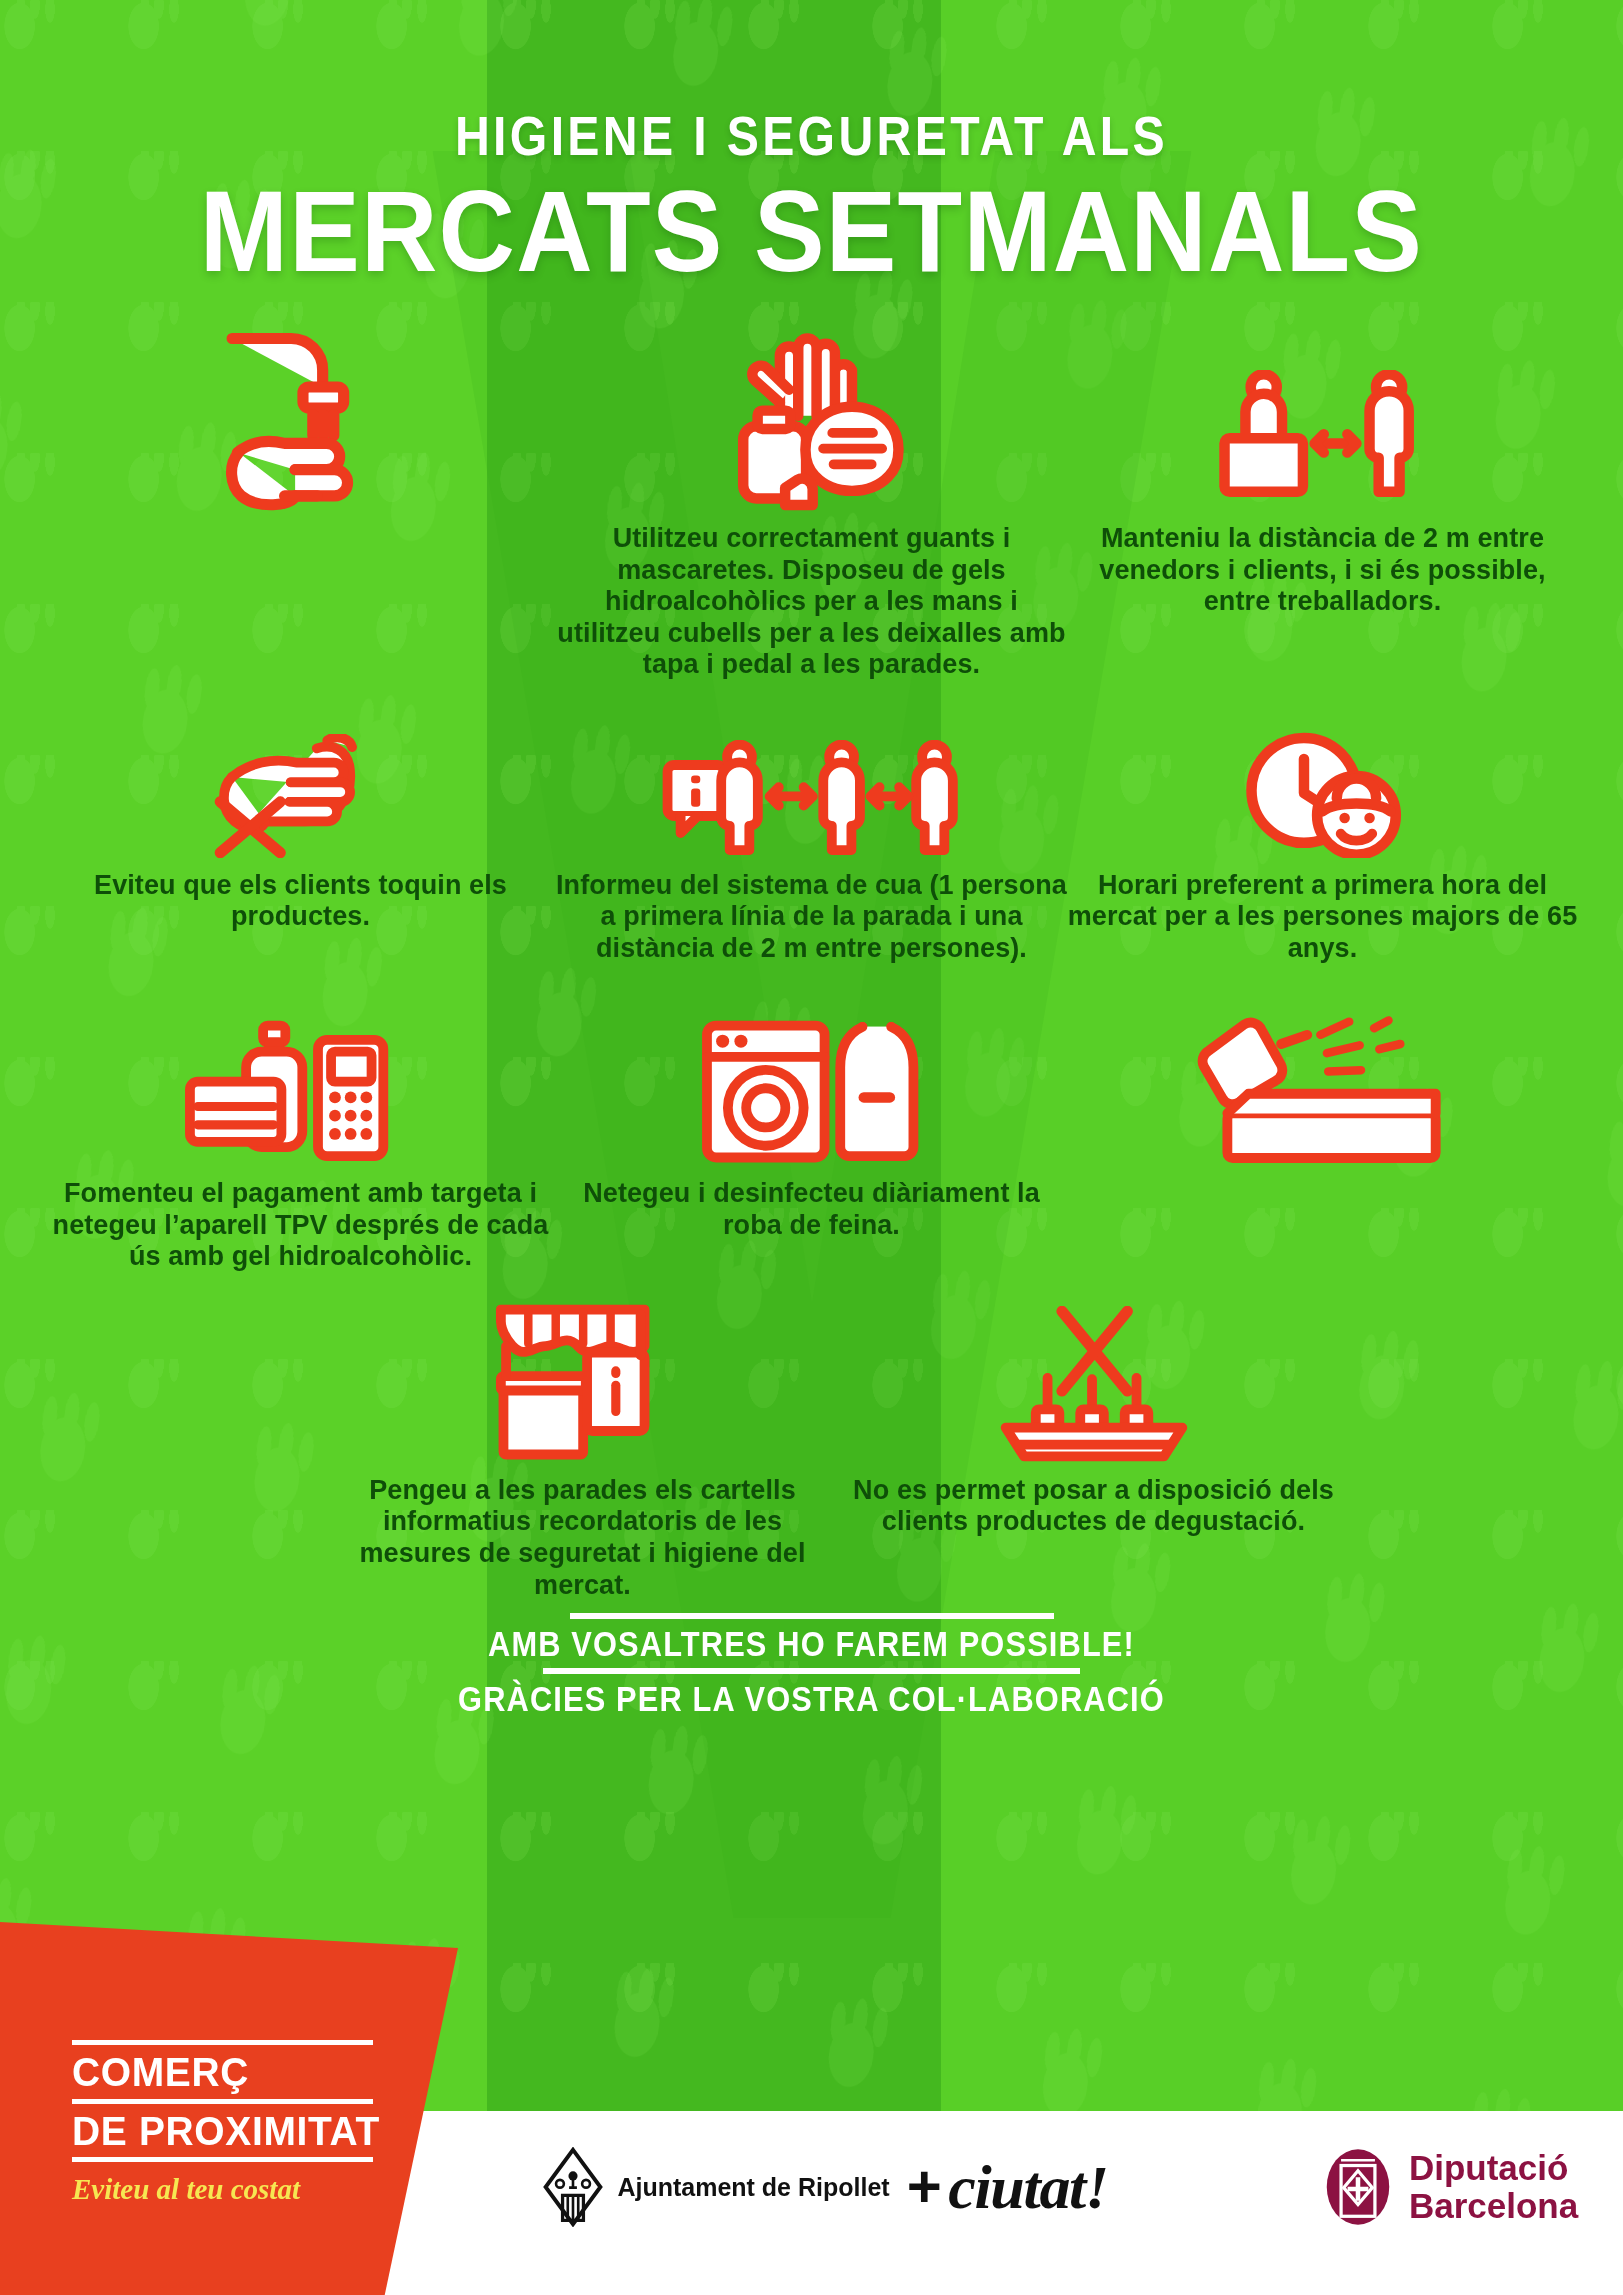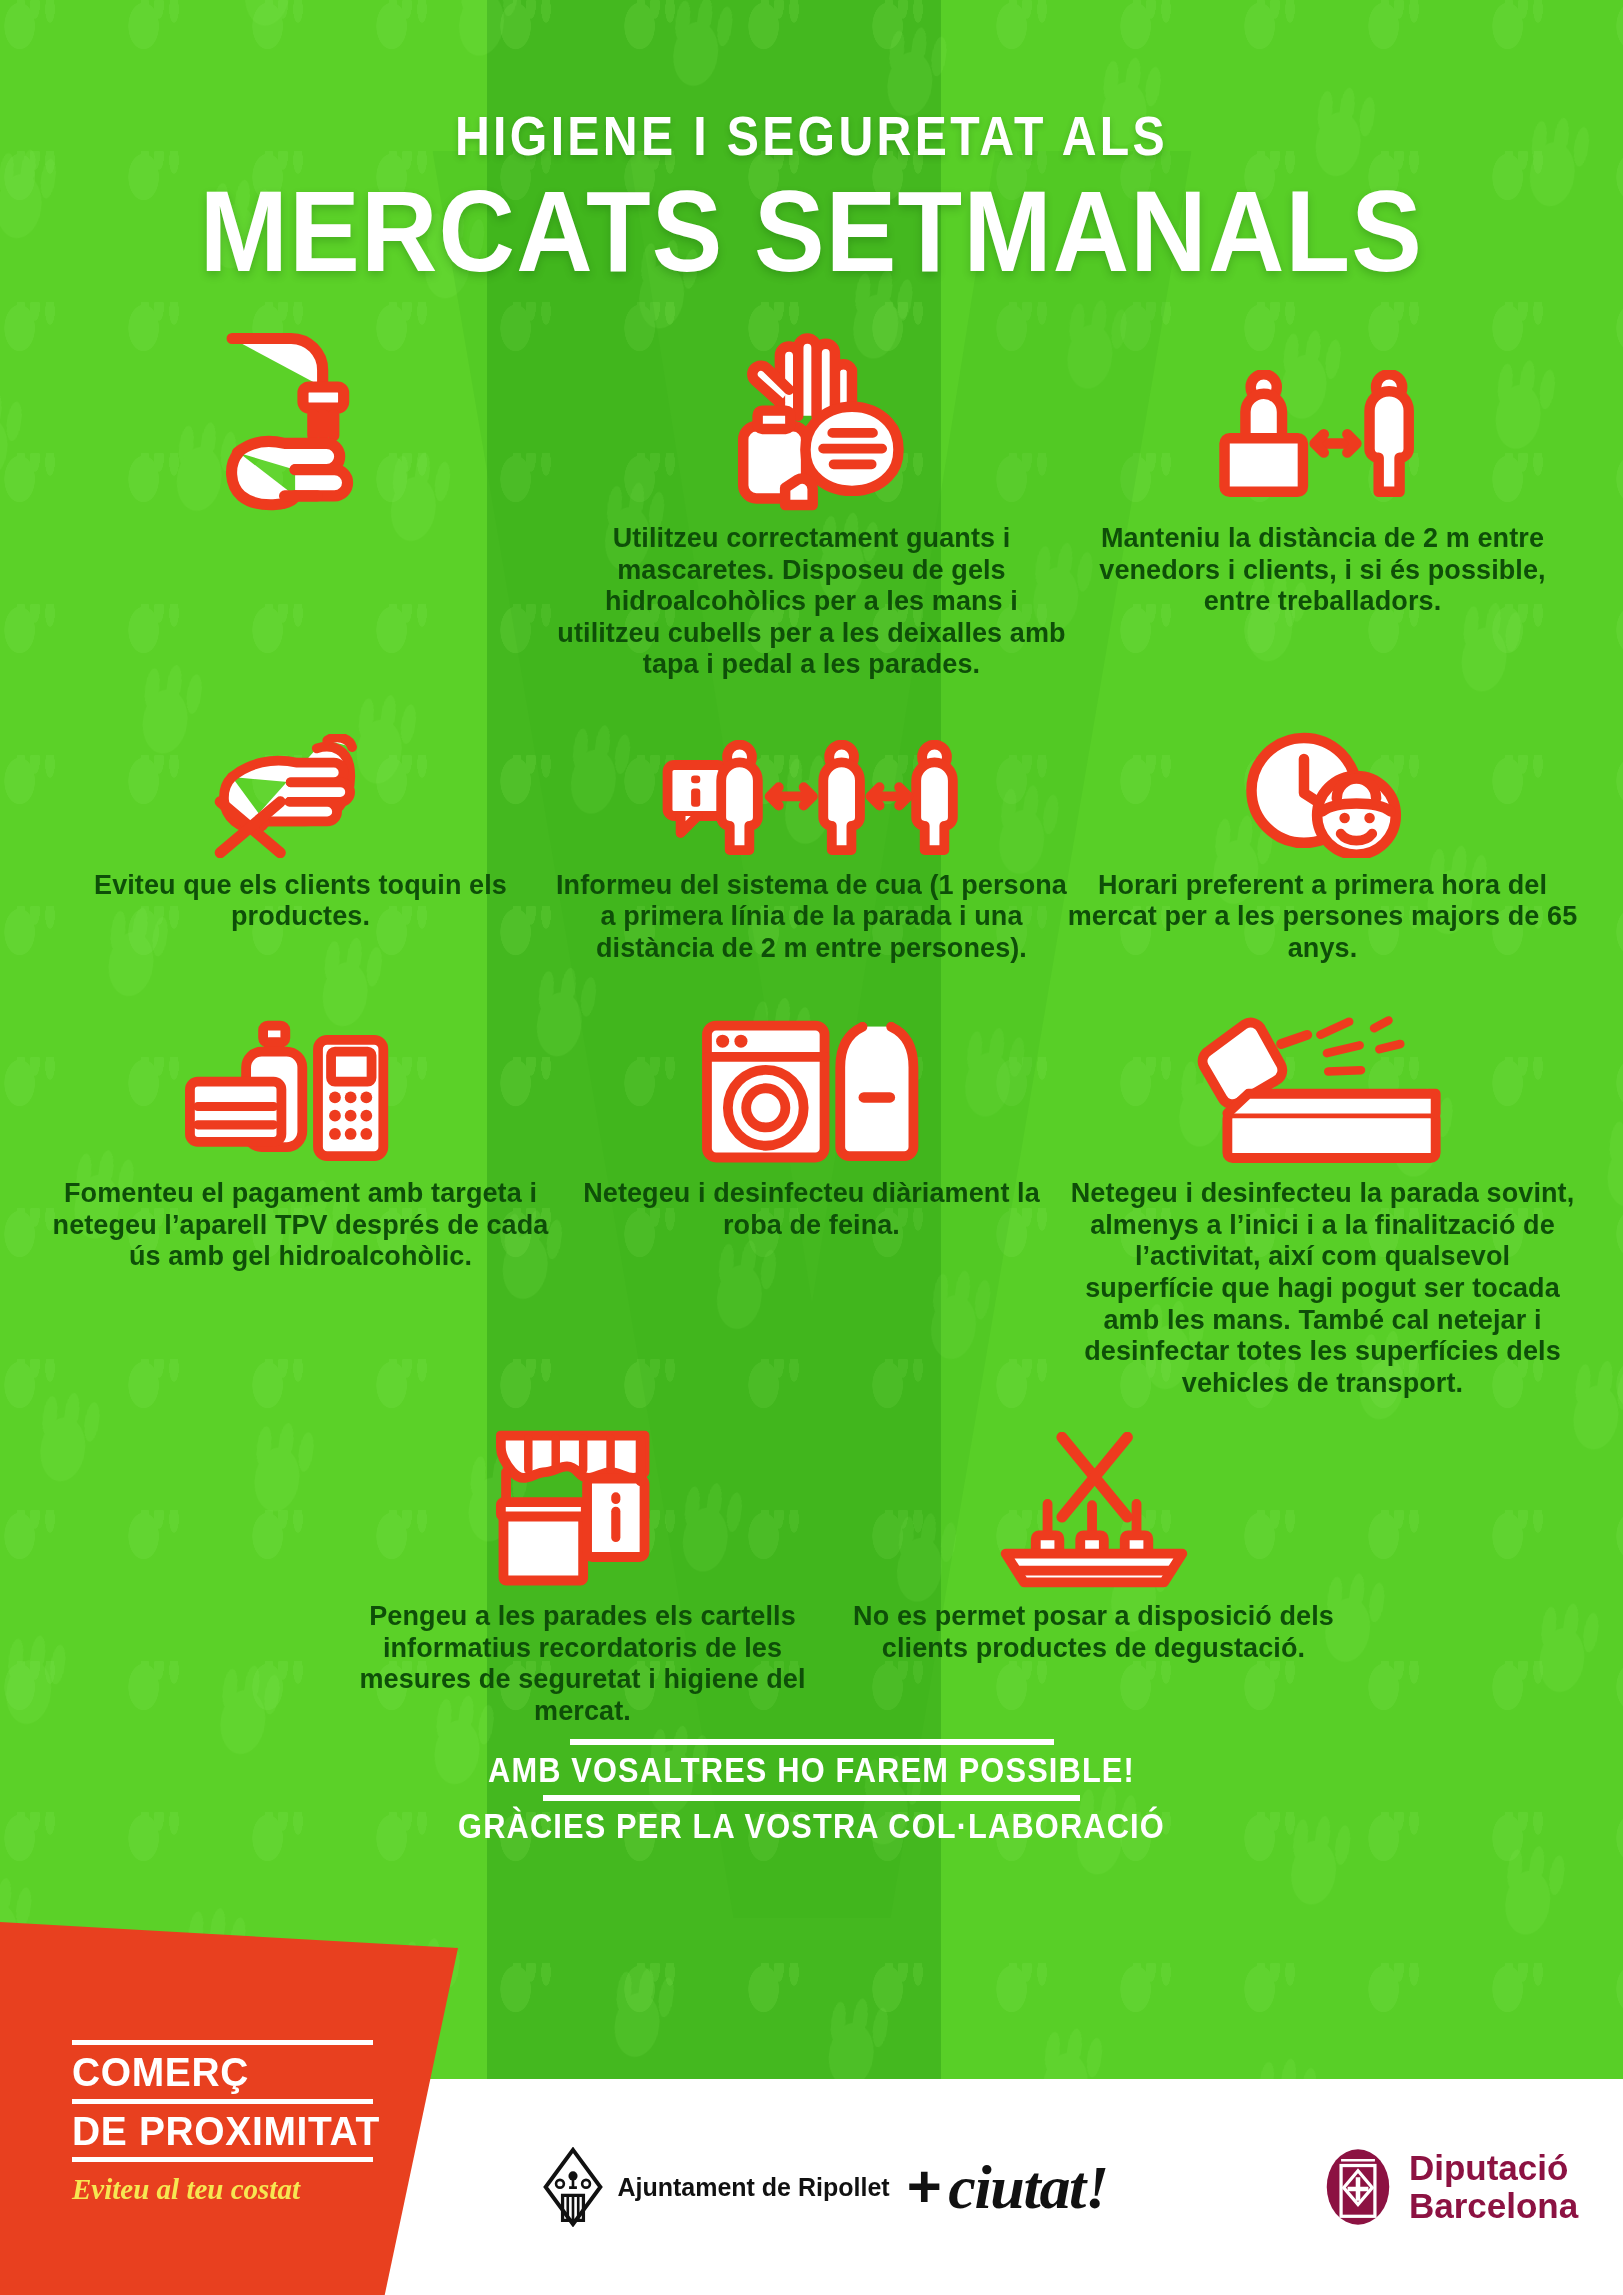--- a/index.html
+++ b/index.html
@@ -107,21 +107,21 @@
   .closing .line{
     color:#ffffff;font-weight:800;font-size:35px;letter-spacing:1.3px;
     transform:scaleX(.88);display:block;line-height:1.12;
   }
   .rule{height:5.9px;background:#fff;margin:0 auto;}
   .rule.a{width:484px;margin-bottom:5.2px;}
   .rule.b{width:537px;margin:5.2px auto 5.2px;}
 
   
   .footer{
-    position:absolute;left:0;bottom:0;width:1623px;height:216px;z-index:6;
+    position:absolute;left:0;bottom:0;width:1623px;height:184px;z-index:6;
     background:#ffffff;
   }
   .redtab{
     position:absolute;left:0;bottom:0;width:458px;height:373px;
     background:#E8401F;
     clip-path:polygon(0 0, 100% 26px, 84% 100%, 0 100%);
     z-index:7;
   }
   .redtab .inner{
     position:absolute;left:72px;top:118px;width:301px;
@@ -363,21 +363,20 @@
             </g>
             <g fill="none" stroke="#EE3B1E" stroke-width="13" stroke-linecap="round">
               <path d="M196 30 L240 10"></path>
               <path d="M206 58 L256 46"></path>
               <path d="M208 86 L258 84"></path>
               <path d="M278 20 L300 8"></path>
               <path d="M286 52 L318 44"></path>
             </g>
           </svg>
         </div>
-        <div class="caption">Netegeu i desinfecteu la parada sovint, almenys a l’inici i a la finalització de l’activitat, així com qualsevol superfície que hagi pogut ser tocada amb les mans. També cal netejar i desinfectar totes les superfícies dels vehicles de transport.</div>
       </div>
 
     </div>
 
     <div class="row r4">
 
       <div class="cell c-left">
         <div class="icon-wrap">
           <svg width="177" height="160" viewBox="0 0 270 245">
             <g fill="#fff" stroke="#EE3B1E" stroke-width="15" stroke-linejoin="round" stroke-linecap="round">

